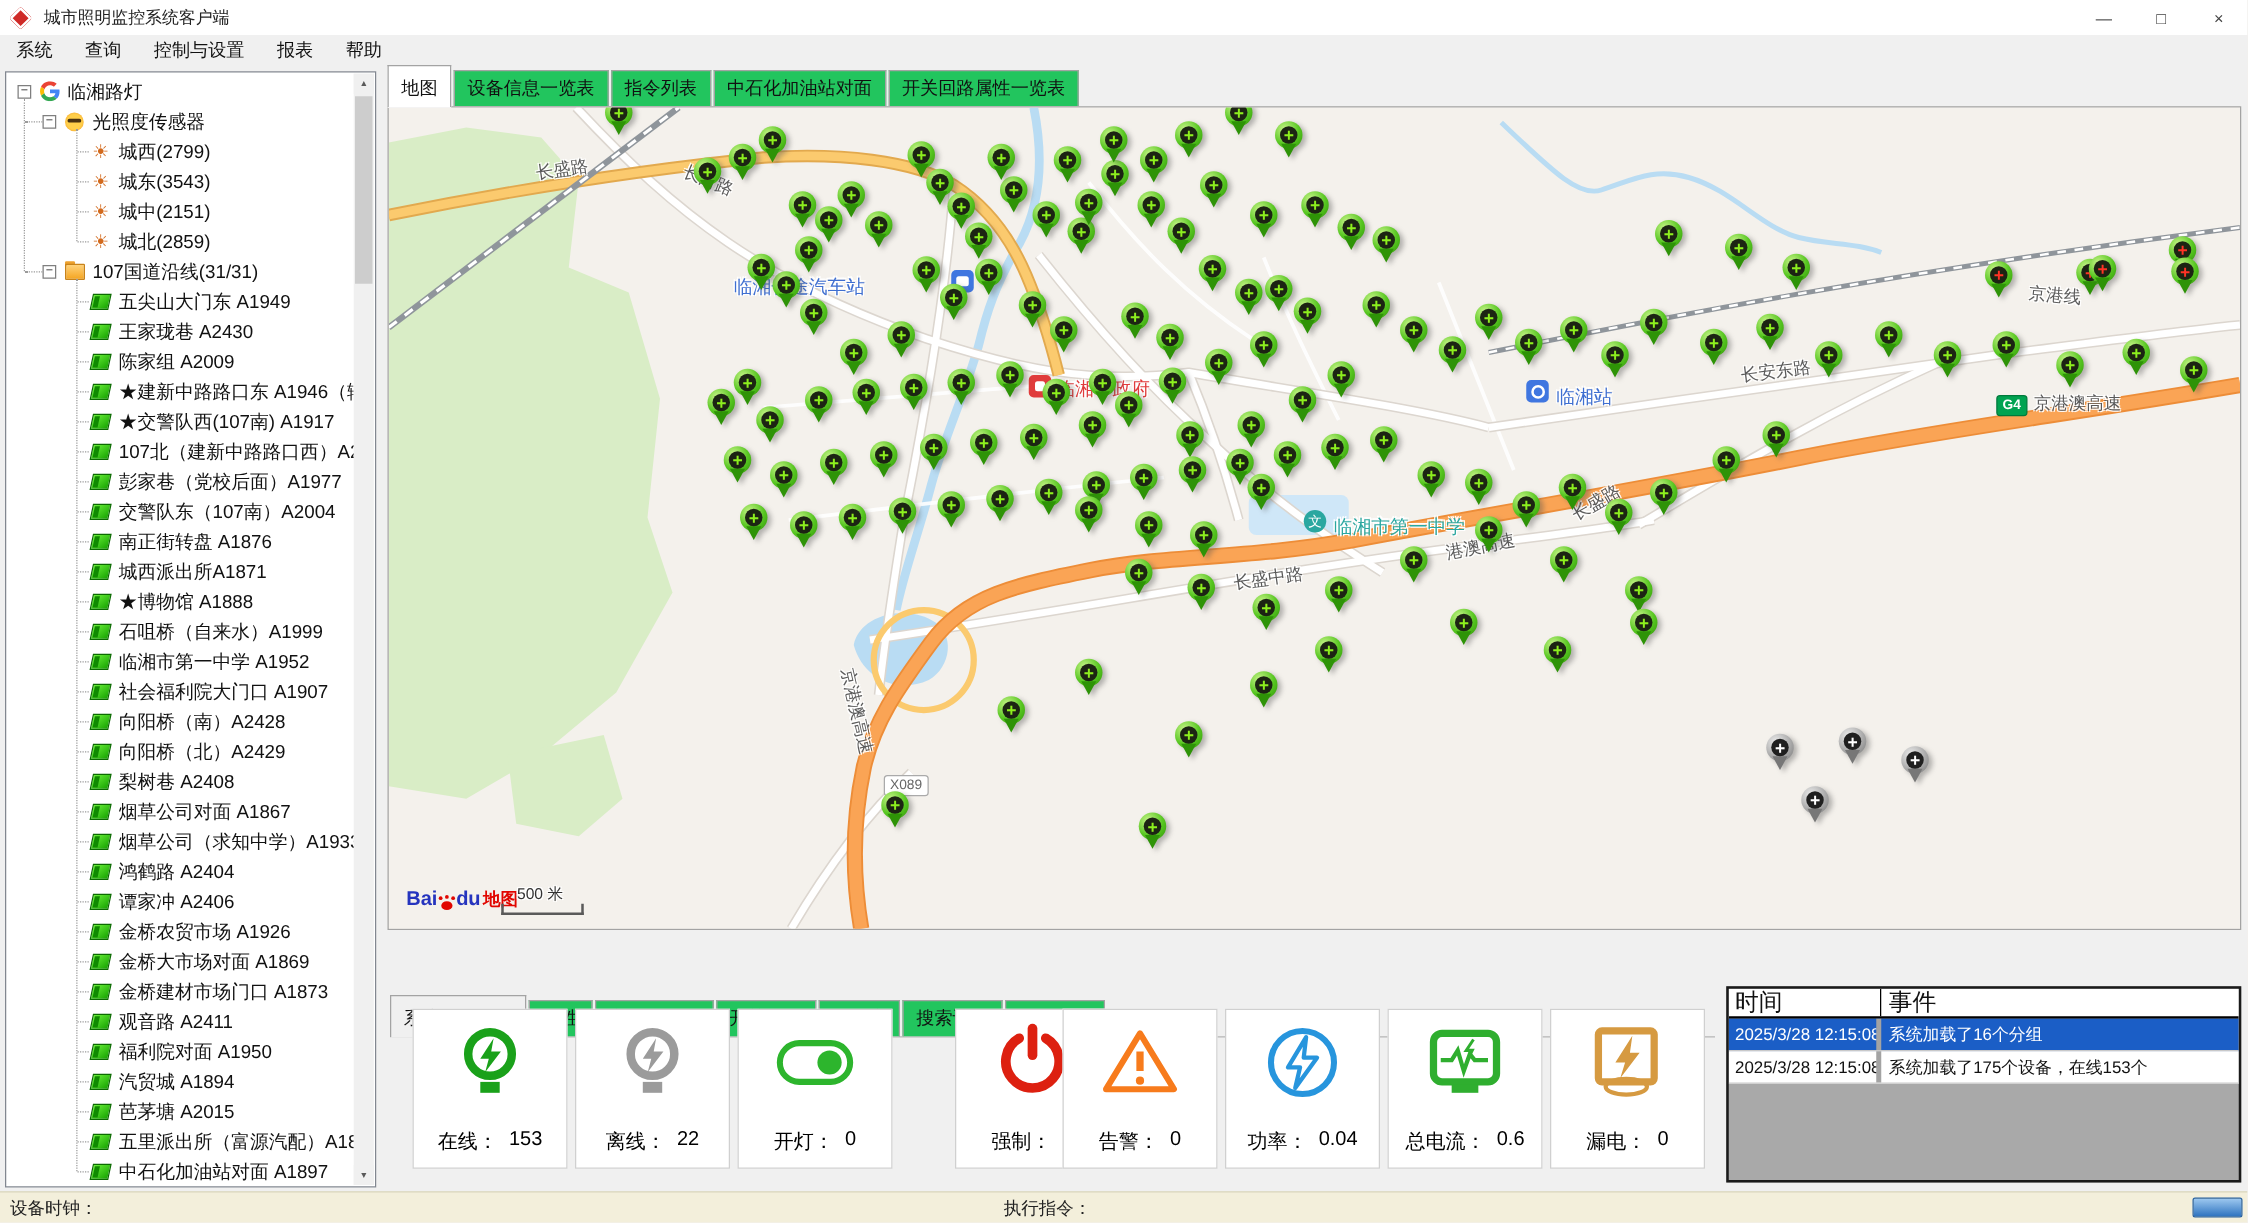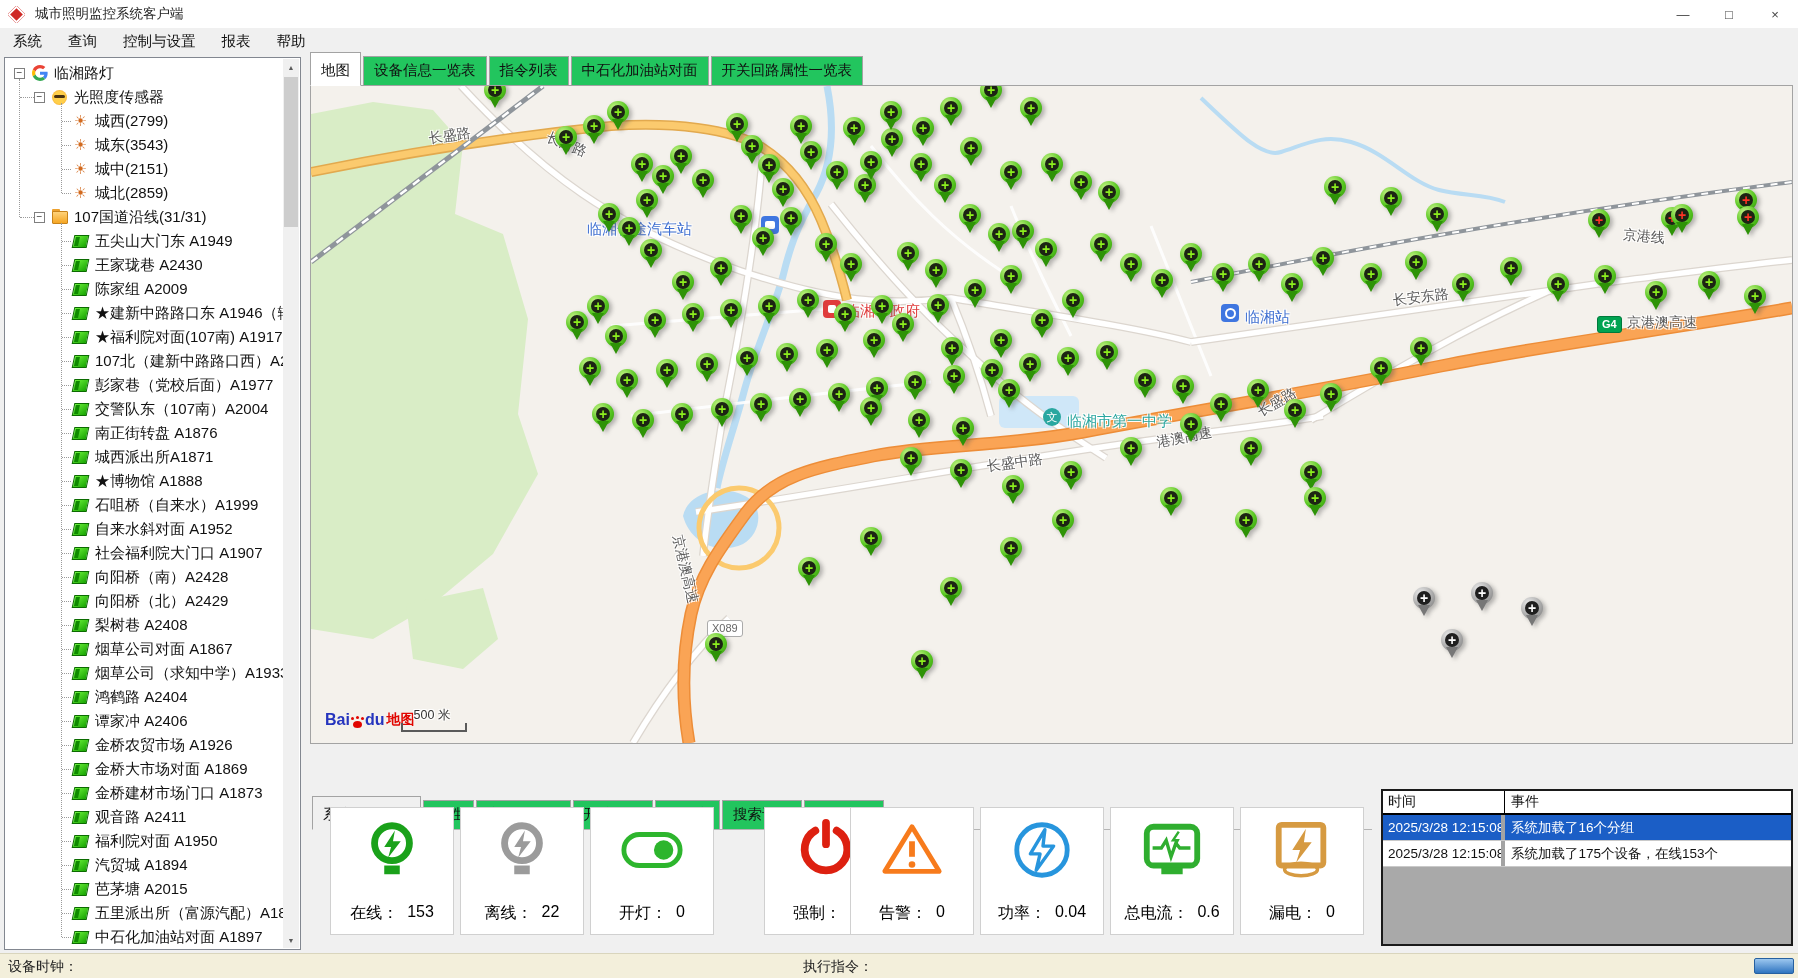--- a/index.html
+++ b/index.html
@@ -84,21 +84,21 @@
                text-shadow:-1px -1px 0 #fff,1px -1px 0 #fff,-1px 1px 0 #fff,1px 1px 0 #fff}
   .scale-bar{position:absolute;left:90px;top:637px;width:62px;height:7px;border-left:2px solid #5a5a5a;border-right:2px solid #5a5a5a;border-bottom:2px solid #5a5a5a;z-index:6}
   .attribution{position:absolute;left:4px;top:645px;font-size:12px;color:#4f4f4f;z-index:6;white-space:nowrap;
                text-shadow:-1px -1px 0 rgba(255,255,255,.9),1px -1px 0 rgba(255,255,255,.9),-1px 1px 0 rgba(255,255,255,.9),1px 1px 0 rgba(255,255,255,.9)}
   
   .card{position:absolute;top:807px;width:124px;height:128px;background:#fff;border:1px solid #d0d0d0;box-sizing:border-box}
   .card-icon{position:absolute;left:50%;top:10px;transform:translateX(-50%)}
   .card-line{position:absolute;left:0;right:0;bottom:10px;display:flex;justify-content:center;gap:9px;font-size:16px;color:#000}
   
   .events{position:absolute;left:1381px;top:789px;width:412px;height:157px;border:2px solid #1a1a1a;box-sizing:border-box;background:#a9a9a9;overflow:hidden}
-  .ev-header{display:flex;height:22px;background:#fff;border-bottom:2px solid #000;font-size:14px;align-items:center}
+  .ev-header{display:flex;height:22px;background:#fff;border-bottom:2px solid #000;font-size:19px;align-items:center}
   .ev-cell{box-sizing:border-box;white-space:nowrap;overflow:hidden}
   .ev-cell.h0{width:122px;padding:0 5px;height:100%;display:flex;align-items:center;border-right:1px solid #000}
   .ev-cell.h1{flex:1;padding:0 6px}
   .ev-row{display:flex;height:25px;background:#fff;border-bottom:1px solid #c9c9c9;font-size:13.5px;align-items:center}
   .ev-row .ev-cell.h0{border-right:4px solid #a3a3a3}
   .ev-row.selected{background:#1b5ec6;color:#fff}
   
   .statusbar{position:absolute;left:0;top:953px;width:1798px;height:25px;background:#f3efdb;border-top:1px solid #d9d5bd}
   .sb-label{position:absolute;top:4px;font-size:14px;color:#222}
   .sb-progress{position:absolute;left:1754px;top:958px;width:38px;height:14px;border:1px solid #2660a0;border-radius:2px;
@@ -198,21 +198,21 @@
       <div class="tree-row lv2">
         <span class="ticon">
           <span class="icon-device"></span>
         </span>
         <span class="tlabel">★建新中路路口东 A1946（辅道灯）</span>
       </div>
       <div class="tree-row lv2">
         <span class="ticon">
           <span class="icon-device"></span>
         </span>
-        <span class="tlabel">★福利院对面(107南) A1917</span>
+        <span class="tlabel">★交警队西(107南) A1917</span>
       </div>
       <div class="tree-row lv2">
         <span class="ticon">
           <span class="icon-device"></span>
         </span>
         <span class="tlabel">107北（建新中路路口西）A2014</span>
       </div>
       <div class="tree-row lv2">
         <span class="ticon">
           <span class="icon-device"></span>
@@ -246,21 +246,21 @@
       <div class="tree-row lv2">
         <span class="ticon">
           <span class="icon-device"></span>
         </span>
         <span class="tlabel">石咀桥（自来水）A1999</span>
       </div>
       <div class="tree-row lv2">
         <span class="ticon">
           <span class="icon-device"></span>
         </span>
-        <span class="tlabel">自来水斜对面 A1952</span>
+        <span class="tlabel">临湘市第一中学 A1952</span>
       </div>
       <div class="tree-row lv2">
         <span class="ticon">
           <span class="icon-device"></span>
         </span>
         <span class="tlabel">社会福利院大门口 A1907</span>
       </div>
       <div class="tree-row lv2">
         <span class="ticon">
           <span class="icon-device"></span>

